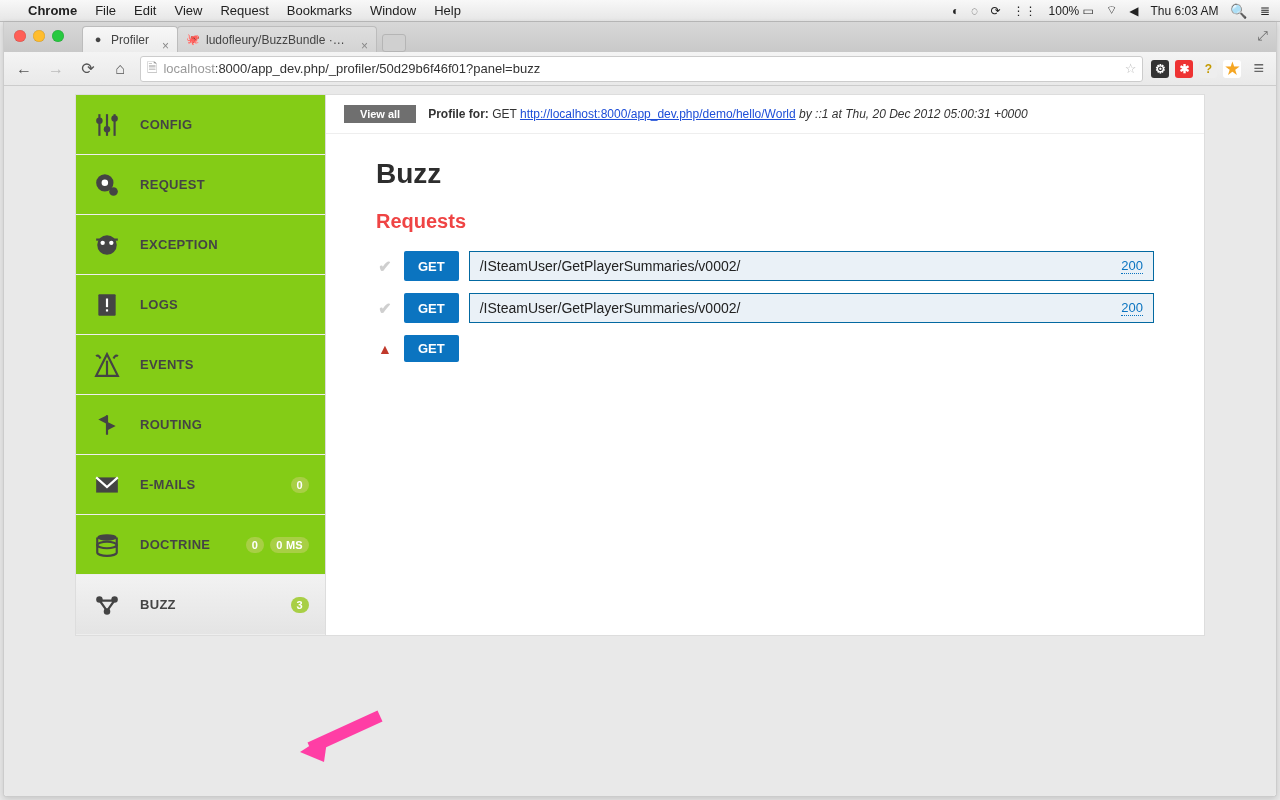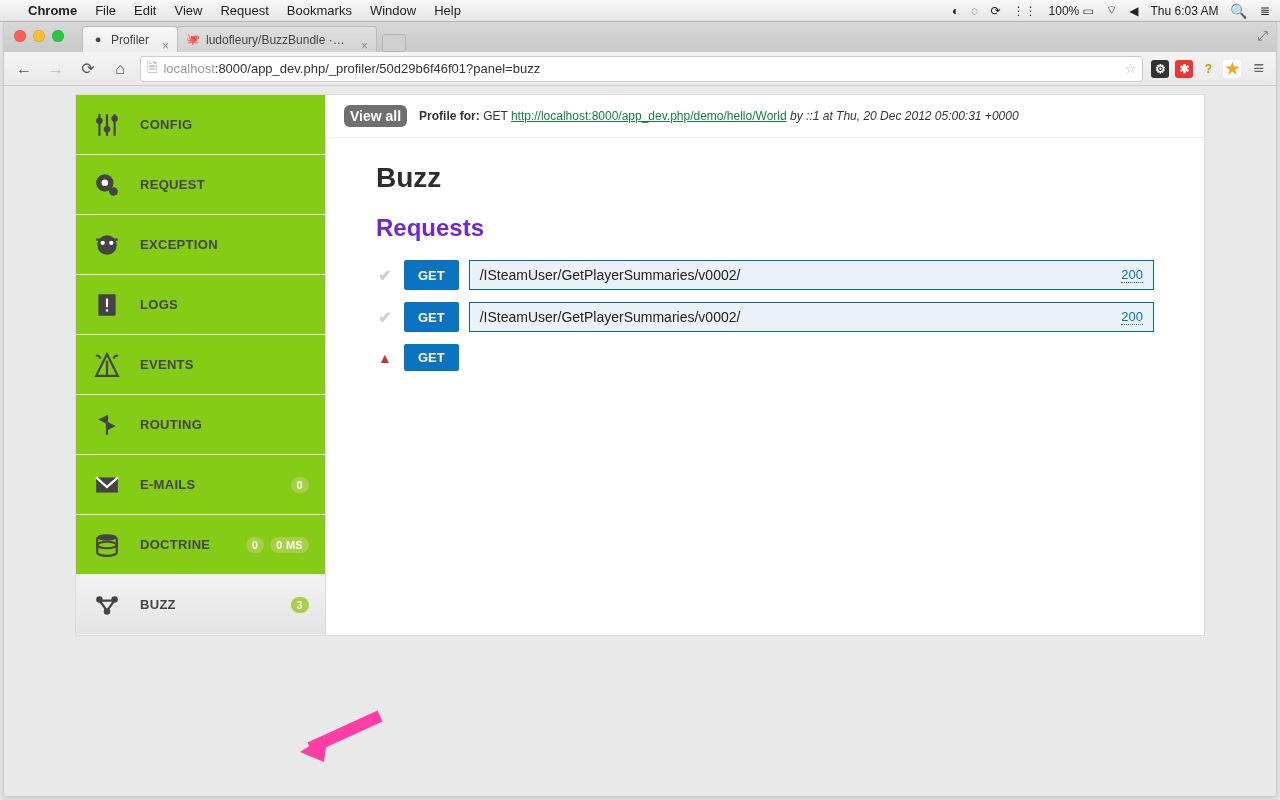--- a/index.html
+++ b/index.html
@@ -48,27 +48,27 @@
   .sf-item { display:flex; align-items:center; height:60px; padding:0 16px; border-bottom:1px solid #eee; text-transform:uppercase; font-weight:bold; font-size:13px; color:#444; letter-spacing:.3px; gap:18px; cursor:pointer; }
   .sf-item.active { background: linear-gradient(#f2f2f2,#e4e4e4); }
   .sf-item .icon { width:30px; height:30px; display:flex; align-items:center; justify-content:center; color:#444; }
   .sf-item .icon svg { width:26px; height:26px; fill:#444; }
   .sf-item .badges{ margin-left:auto; display:flex; gap:6px; }
   .badge { background:#a8cf45; color:#fff; font-size:11px; font-weight:bold; padding:2px 6px; border-radius:8px; min-width:16px; text-align:center; }
 
   
   .sf-content { flex:1; background:#fff; margin:8px 50px 0 0; border:1px solid #ddd; padding:0 0 30px 0; }
   .profile-bar { padding:10px 18px; font-size:12px; color:#333; display:flex; align-items:center; gap:12px; border-bottom:1px solid #eee; }
-  .view-all { background:#6f6f6f; color:#fff; font-size:14px; font-weight:bold; padding:3px 6px; border-radius:6px; }
-  .profile-bar a{ color:#15803d; text-decoration:underline; }
+  .view-all { background:#6f6f6f; color:#fff; font-size:11px; font-weight:bold; padding:3px 16px; border-radius:0; }
+  .profile-bar a{ color:#1d4ed8; text-decoration:underline; }
   .profile-bar .by, .profile-bar .at { font-style:italic; }
 
   .sf-panel { padding:10px 50px; }
   .sf-panel h1 { font-size:28px; font-weight:bold; color:#2d2d2d; margin:14px 0 20px; }
-  .sf-panel h2 { font-size:24px; font-weight:bold; color:#6d28d9; margin:0 0 18px; }
+  .sf-panel h2 { font-size:20px; font-weight:bold; color:#ef4444; margin:0 0 18px; }
 
   .req-row { display:flex; align-items:stretch; margin-bottom:12px; gap:10px; }
   .req-status { width:18px; display:flex; align-items:center; justify-content:center; }
   .check { color:#cfcfcf; font-size:16px; font-weight:bold; }
   .warn  { color:#c0392b; font-size:14px; }
   .method-badge { background:#0b74c0; color:#fff; font-weight:bold; font-size:13px; padding:6px 14px; border-radius:2px; display:flex; align-items:center; }
   .req-bar { flex:1; background:#eaf1f7; border:1px solid #0369a1; padding:6px 10px; display:flex; align-items:center; font-size:14px; color:#222; }
   .req-bar .code { margin-left:auto; color:#0b74c0; font-size:13px; border-bottom:1px dotted #0b74c0; }
 
   

